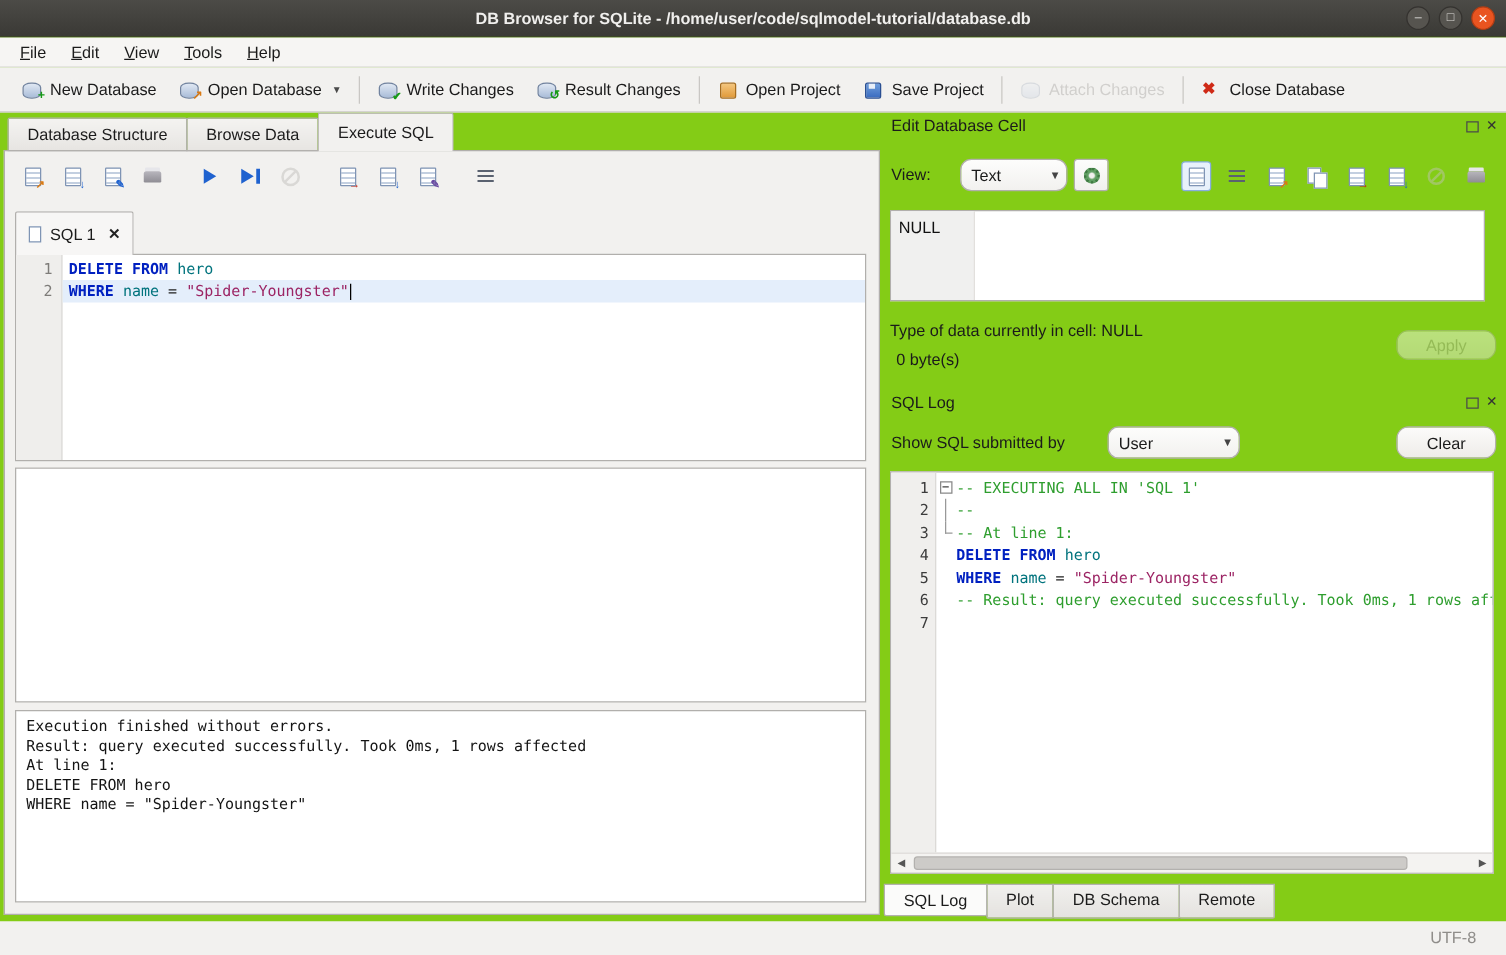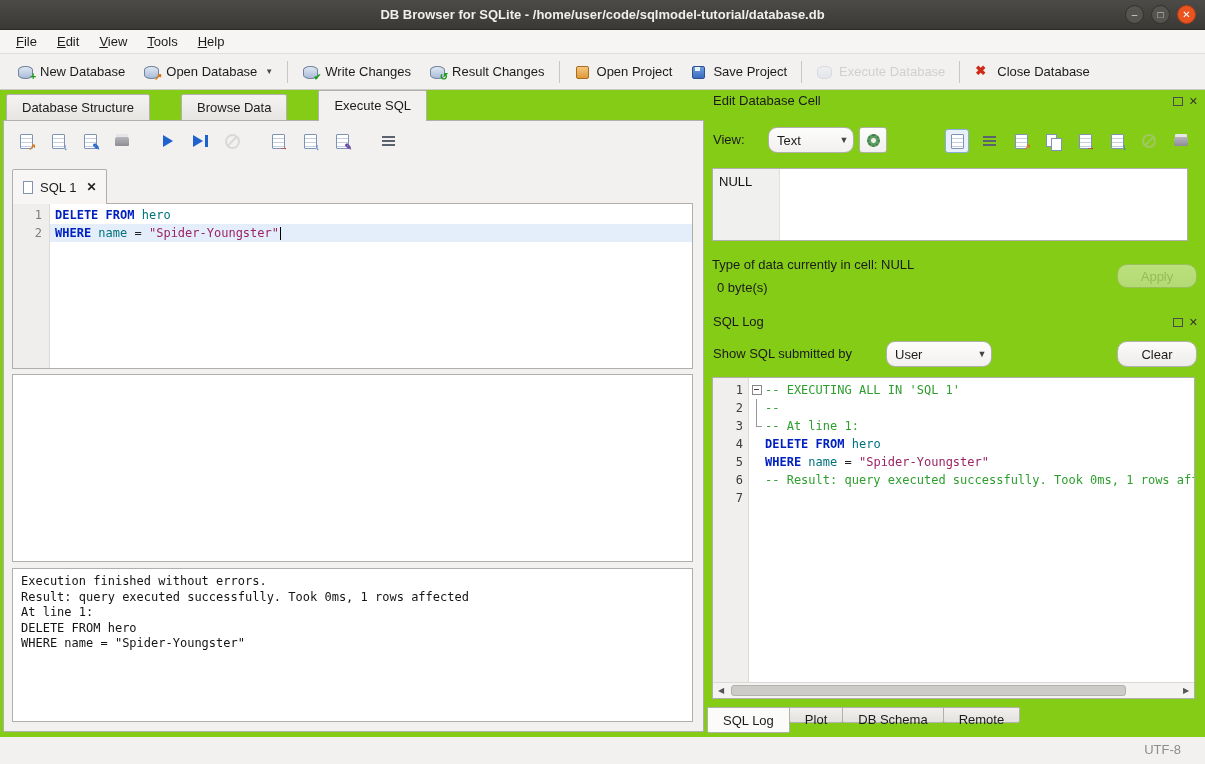--- a/index.html
+++ b/index.html
@@ -75,21 +75,21 @@
     background:repeating-linear-gradient(180deg,#5a6270 0 2px,transparent 2px 4px);}
   .i-copy::before{content:"";width:9px;height:11px;border:1px solid #7f94b4;background:#fff;
     position:absolute;left:4px;top:4px;}
   .i-copy::after{content:"";width:9px;height:11px;border:1px solid #7f94b4;background:#fff;
     position:absolute;left:9px;top:8px;}
   .i-null::before{content:"";width:10px;height:10px;border:2px solid #c4c2bf;border-radius:50%;}
   .i-null::after{content:"";position:absolute;width:2px;height:11px;background:#c4c2bf;transform:rotate(45deg);}
 
   
   .left-pane{position:absolute;left:0;top:90px;width:707px;height:647px;}
-  .main-tabs{position:absolute;top:0;left:6px;height:31px;display:flex;align-items:flex-end;z-index:3;gap:32px;}
+  .main-tabs{position:absolute;top:0;left:6px;height:31px;display:flex;align-items:flex-end;z-index:3;}
   .mtab{height:27px;line-height:26px;padding:0 15px;font-size:13px;
     background:linear-gradient(#f4f3f1,#e7e5e2);border:1px solid #b3b1ae;margin-right:-1px;
     border-top-left-radius:2px;border-top-right-radius:2px;}
   .mtab.active{height:31px;line-height:30px;background:#f2f1ef;border-bottom:none;z-index:4;}
   .left-frame{position:absolute;top:30px;left:3px;width:701px;height:612px;
     border:1px solid #b1afac;background:#f2f1ef;padding-left:46px;}
   .ed-toolbar{position:absolute;top:8px;left:10px;display:flex;align-items:center;}
   .ed-toolbar .grp{margin-left:14px;}
   .ed-toolbar .eico{margin-right:8px;}
   .sqltab{position:absolute;top:48px;left:8px;height:35px;display:flex;align-items:center;
@@ -156,21 +156,21 @@
   .f-end::before{content:"";position:absolute;left:7px;top:0;height:10px;width:1px;background:#999;}
   .f-end::after{content:"";position:absolute;left:7px;top:9px;width:6px;height:1px;background:#999;}
   .sl-text{overflow:hidden;}
   .hscroll{position:absolute;left:0;right:0;bottom:0;height:16px;background:#f4f3f1;
     border-top:1px solid #dbd9d6;display:flex;}
   .hs-btn{width:16px;display:flex;align-items:center;justify-content:center;font-size:8px;color:#555;}
   .hs-track{flex:1;position:relative;}
   .hs-thumb{position:absolute;left:2px;top:2px;bottom:2px;width:88%;background:#cdcbc8;
     border:1px solid #b3b1ae;border-radius:3px;}
   .btabs{position:absolute;left:0;top:617px;height:27px;display:flex;align-items:flex-start;}
-  .btab{height:16px;line-height:23px;padding:0 15px;font-size:13px;
+  .btab{height:28px;line-height:23px;padding:0 15px;font-size:13px;
     background:linear-gradient(#f1f0ee,#e4e2df);border:1px solid #b3b1ae;margin-right:-1px;
     border-bottom-left-radius:2px;border-bottom-right-radius:2px;}
   .btab.active{background:#fbfbfa;height:26px;line-height:25px;}
 
   
   .statusbar{position:absolute;left:0;right:0;bottom:0;height:27px;background:#f2f1ef;}
   .enc{position:absolute;right:24px;top:5px;font-size:13px;color:#8f8d8a;}
 </style>
 </head>
 <body>
@@ -218,21 +218,21 @@
         <span class="tico open-project-icon"></span>
         <span class="tb-label">Open Project</span>
       </div>
       <div class="tb-btn">
         <span class="tico save-project-icon"></span>
         <span class="tb-label">Save Project</span>
       </div>
       <div class="tb-sep"></div>
       <div class="tb-btn disabled">
         <span class="tico attach-database-icon"></span>
-        <span class="tb-label">Execute Database</span>
+        <span class="tb-label">Attach Changes</span>
       </div>
       <div class="tb-sep"></div>
       <div class="tb-btn">
         <span class="tico close-database-icon"></span>
         <span class="tb-label">Close Database</span>
       </div>
     </div>
 
   <div class="left-pane">
     <div class="main-tabs" id="main-tabs">

